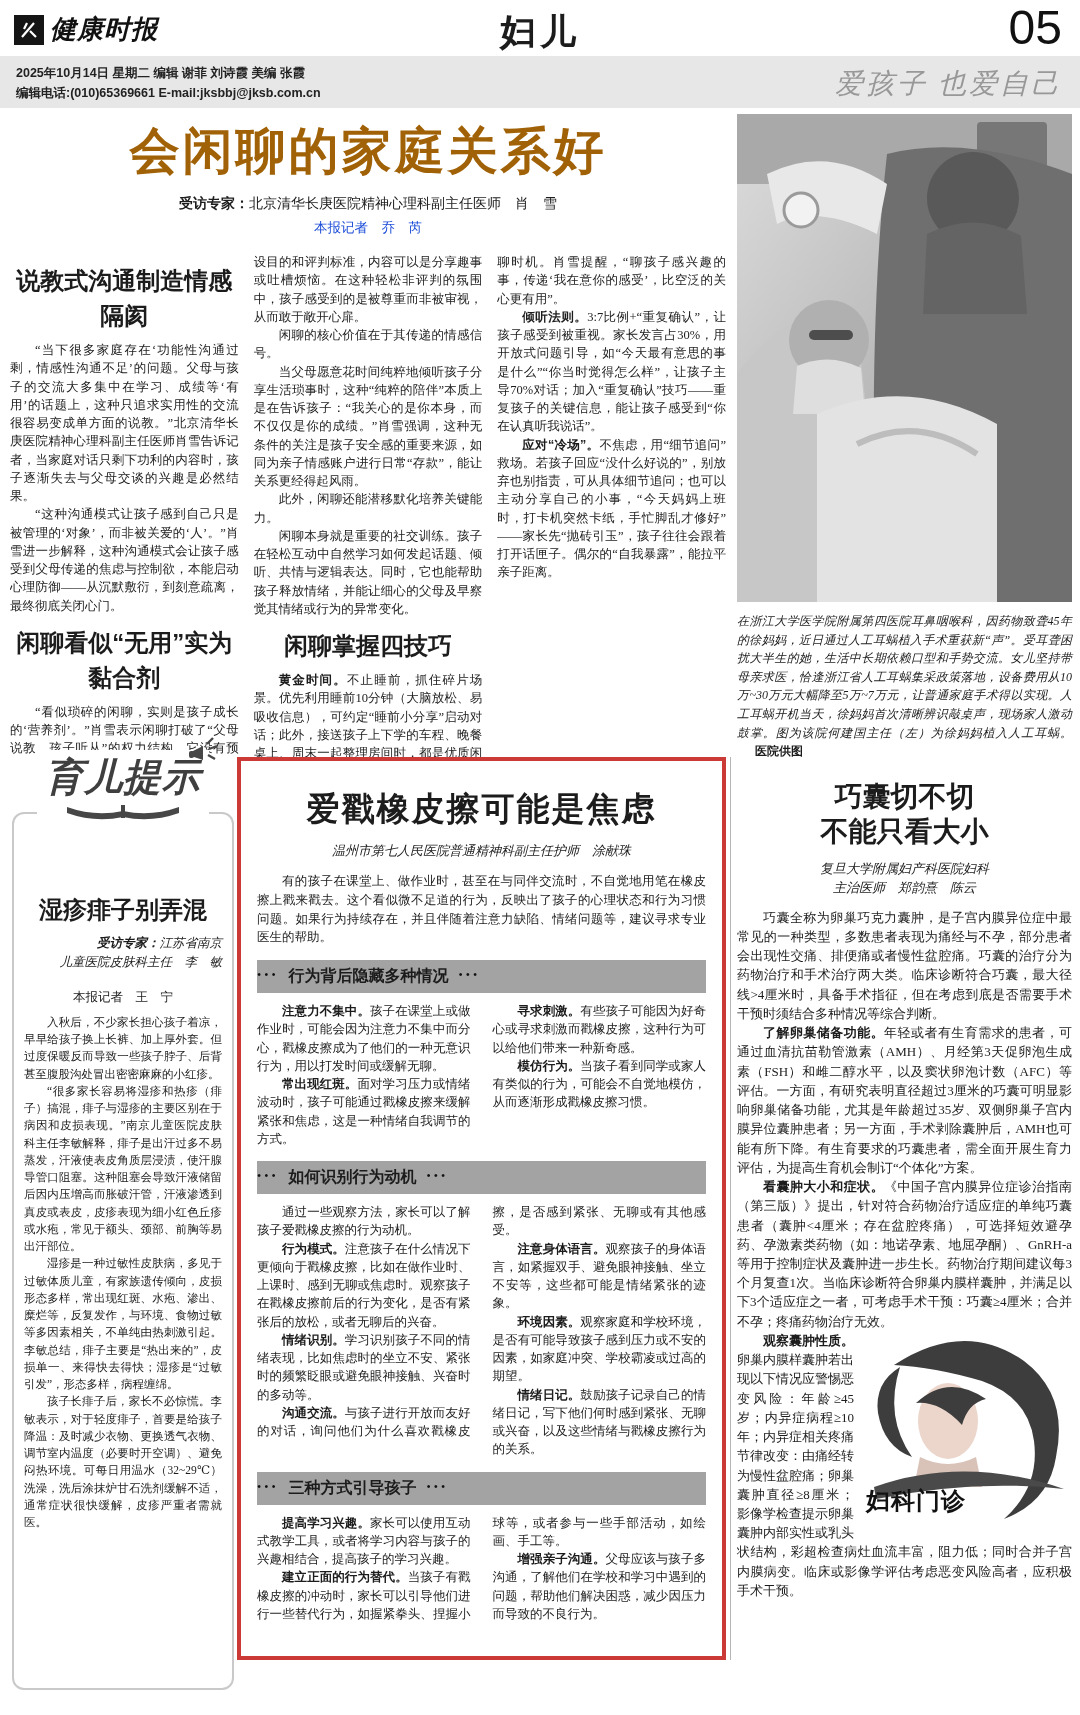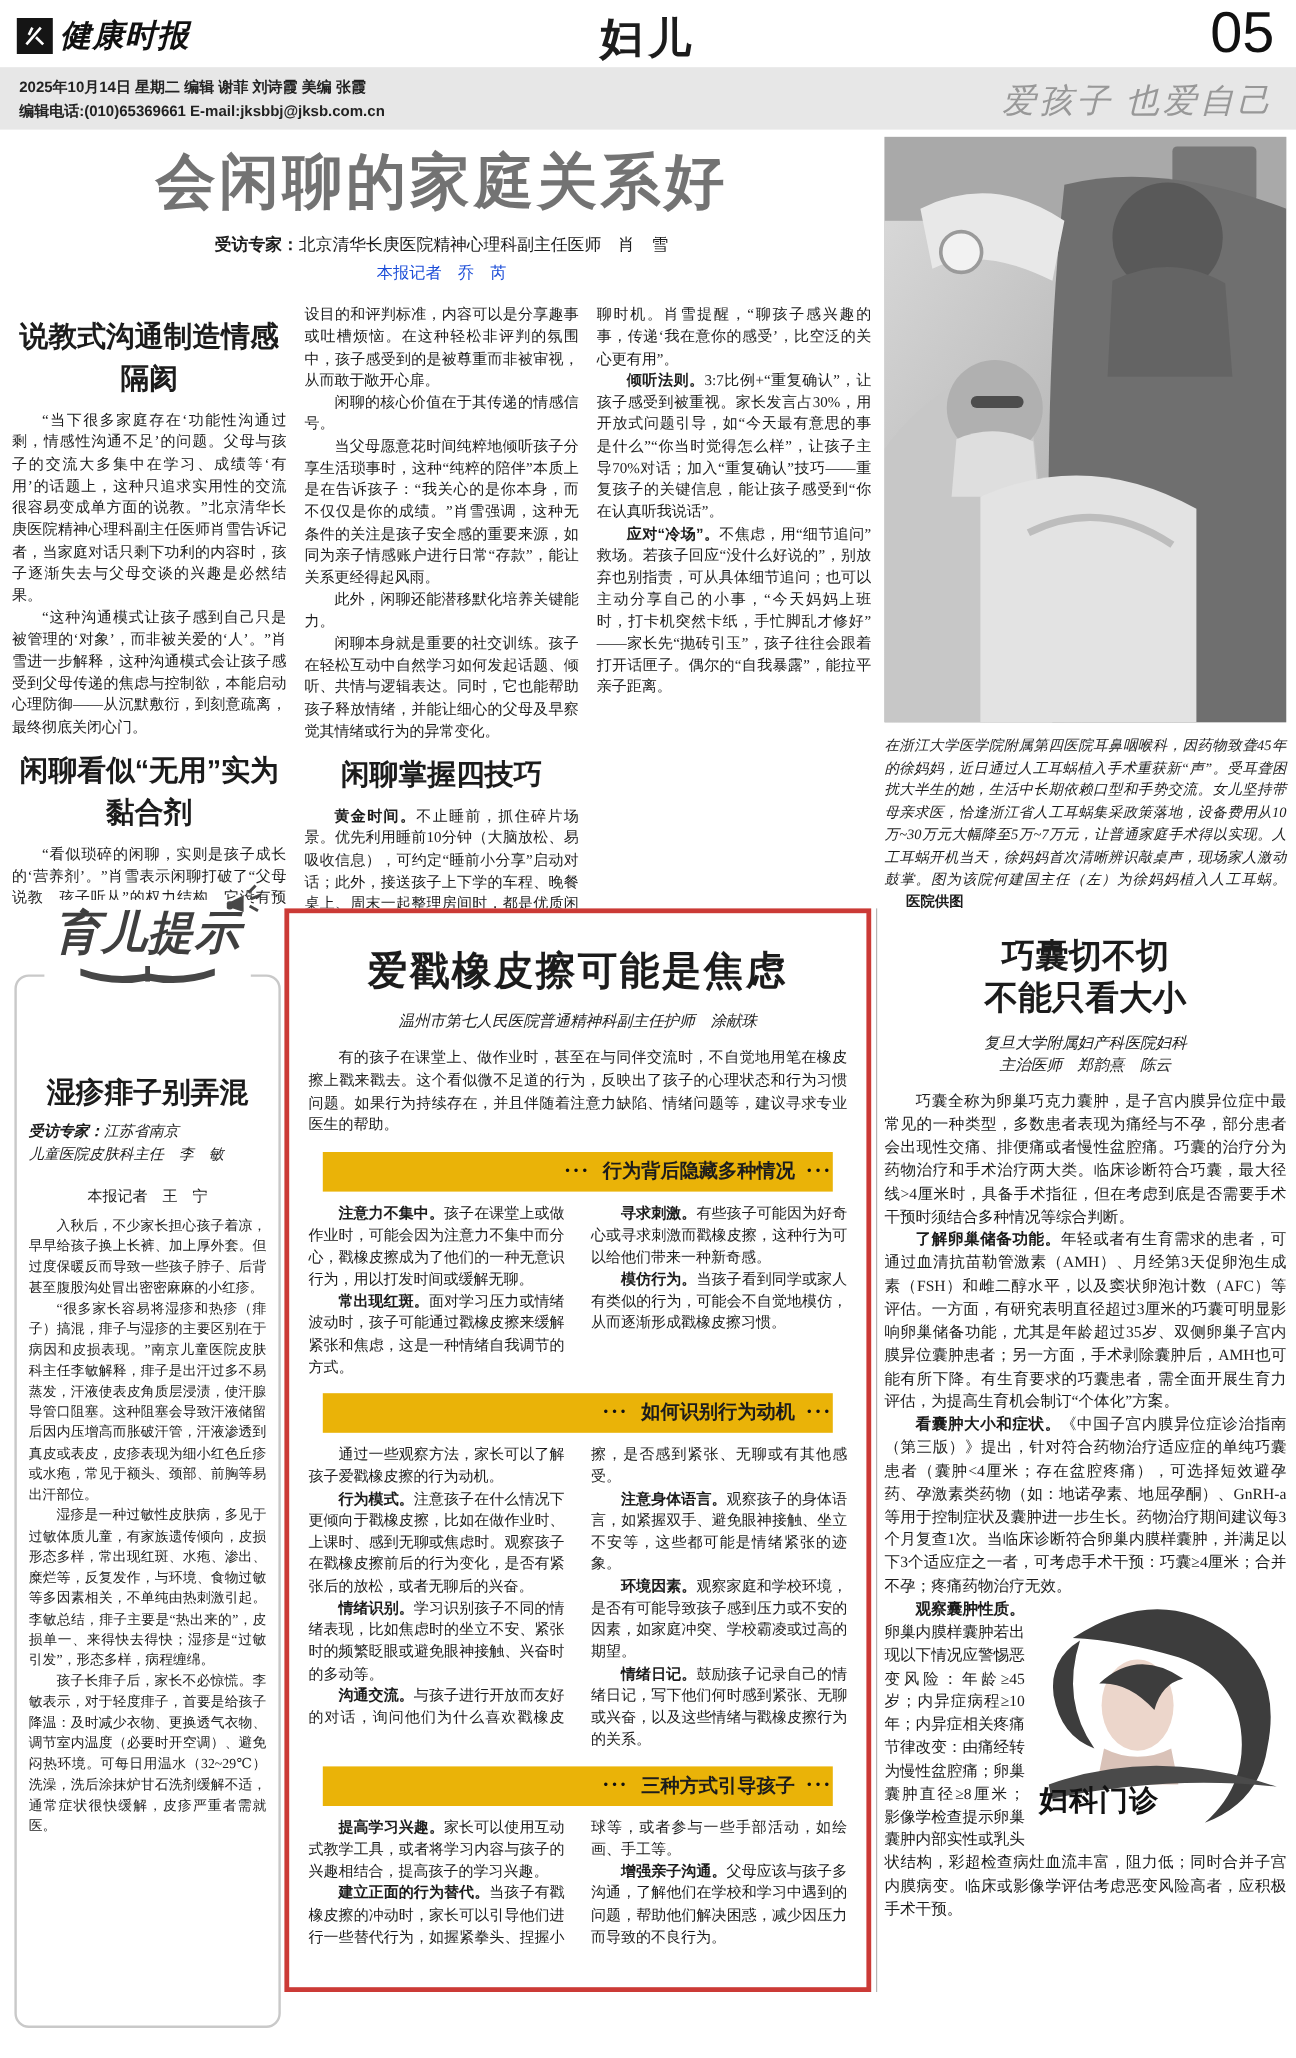--- a/index.html
+++ b/index.html
@@ -16,21 +16,21 @@
   .page-num{position:absolute;right:18px;top:0;font-size:48px;font-weight:400;color:#111;
             font-family:"Liberation Sans","DejaVu Sans",sans-serif;}
   .meta-bar{position:absolute;left:0;top:56px;width:1080px;height:52px;background:#e7e7e7;}
   .meta-left{position:absolute;left:16px;top:7px;font-size:12.5px;line-height:1.6;color:#222;
              font-family:"Liberation Sans","DejaVu Sans",sans-serif;font-weight:bold;}
   .slogan{position:absolute;right:18px;top:9px;font-size:28px;color:#989898;letter-spacing:3px;
           font-family:"Liberation Serif",serif;font-style:italic;}
   
   .main-art{position:absolute;left:10px;top:114px;width:716px;}
   .main-title{margin:4px 0 10px;text-align:center;font-size:50px;font-weight:900;letter-spacing:3px;
-              font-family:"Liberation Sans","DejaVu Sans",sans-serif;color:#737373;}
+              font-family:"Liberation Sans","DejaVu Sans",sans-serif;color:#a16207;}
   .expert-line{text-align:center;font-size:14px;margin:2px 0;}
   .expert-line b{font-weight:bold;}
   .reporter-line{text-align:center;font-size:13.5px;margin:6px 0 16px;color:#1d4ed8;}
   .main-body{margin-top:12px;height:514px;overflow:hidden;column-count:3;column-gap:15px;column-fill:auto;
              font-size:12.5px;line-height:1.46;text-align:justify;}
   .main-body p, .flow p{margin:0;text-indent:2em;}
   .main-body h3, .flow h3{break-inside:avoid;text-align:center;font-size:24px;font-weight:900;margin:10px 0 8px;
              font-family:"Liberation Sans","DejaVu Sans",sans-serif;}
   .main-body p b, .flow p b{font-family:"Liberation Sans","DejaVu Sans",sans-serif;}
   
@@ -46,37 +46,37 @@
   .clinic-graphic{float:right;width:208px;margin:6px 0 0 10px;position:relative;}
   .clinic-tag{position:absolute;left:2px;bottom:12px;font-size:24px;font-weight:900;letter-spacing:1px;
               font-family:"Liberation Sans","DejaVu Sans",sans-serif;color:#111;}
   
   .red-box{position:absolute;left:237px;top:757px;width:489px;height:903px;box-sizing:border-box;
            border:4px solid #cb3a36;background:#fff;padding:10px 16px;overflow:hidden;}
   .eraser-title{text-align:center;font-size:33px;font-weight:900;margin:16px 0 10px;letter-spacing:2px;
                 font-family:"Liberation Sans","DejaVu Sans",sans-serif;}
   .eraser-byline{text-align:center;font-size:13px;font-style:italic;margin-bottom:12px;}
   .eraser-intro{font-size:12.5px;line-height:1.5;text-align:justify;text-indent:2em;margin:0;}
-  .sec-bar{background:#eab308;margin:13px 12px 9px;padding:6px 0;text-align:right;}
+  .sec-bar{background:#a3a3a3;margin:13px 0 9px;padding:6px 0;text-align:left;}
   .sec-title{font-size:16px;font-weight:900;font-family:"Liberation Sans","DejaVu Sans",sans-serif;
              margin:0 10px;}
   .orn{font-size:12px;letter-spacing:3px;color:#111;vertical-align:2px;}
   .sec-body{column-count:2;column-gap:22px;font-size:12.5px;line-height:1.46;text-align:justify;}
   
   .tips-box{position:absolute;left:12px;top:812px;width:222px;height:878px;box-sizing:border-box;
             border:2px solid #c9c9c9;border-radius:12px;background:#fff;padding:74px 10px 8px;overflow:hidden;}
   .tips-logo{position:absolute;left:12px;top:750px;width:222px;text-align:center;z-index:3;}
   .tips-logo-inner{display:inline-block;background:#fff;padding:2px 8px;position:relative;}
   .tips-badge{font-size:38px;font-weight:900;font-style:italic;color:#3f3f3f;letter-spacing:1px;
               font-family:"Liberation Sans","DejaVu Sans",sans-serif;
               text-shadow:2px 2px 0 #fff,-1px -1px 0 #fff;}
   .megaphone{position:absolute;right:-12px;top:-14px;}
   .tips-title{text-align:center;font-size:24px;font-weight:900;margin:6px 0 8px;
               font-family:"Liberation Sans","DejaVu Sans",sans-serif;}
-  .tips-byline{text-align:left;font-size:12.5px;line-height:1.55;font-style:italic;margin-bottom:16px;}
+  .tips-byline{text-align:right;font-size:12.5px;line-height:1.55;font-style:italic;margin-bottom:16px;}
   .tips-reporter{text-align:center;font-size:12.5px;margin:6px 0 8px;}
   .tips-body{font-size:11.5px;line-height:1.5;text-align:justify;}
   .vrule{position:absolute;left:730px;top:757px;width:1px;height:903px;background:#b5b5b5;}
   [data-interactable]{cursor:default;}
 </style>
 </head>
 <body>
 
 <div class="page" data-interactable="false">
 

